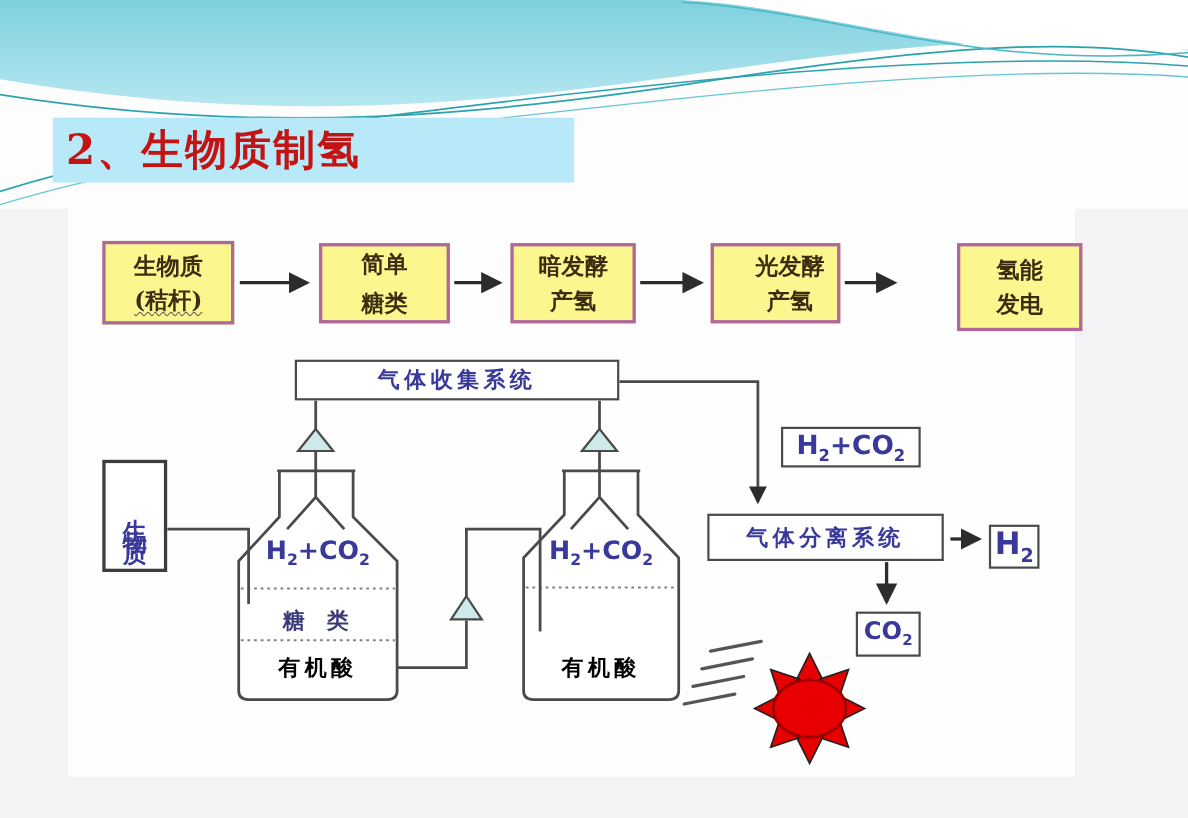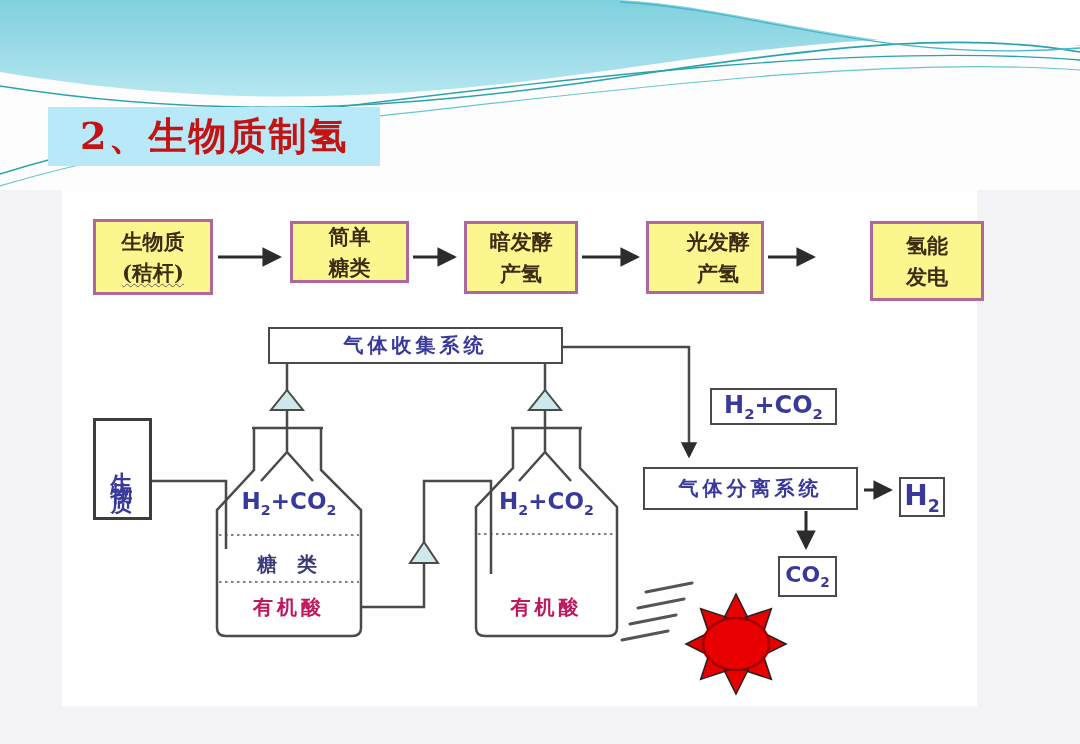--- a/index.html
+++ b/index.html
@@ -8,36 +8,36 @@
 
   
   .strip{position:absolute;background:#f3f3f6;}
   .strip.left{left:0;top:168px;width:62px;height:540px;}
   .strip.right{left:977px;top:168px;width:103px;height:540px;}
   .strip.bottom{left:0;top:706px;width:1080px;height:38px;}
   .panel{position:absolute;left:62px;top:170px;width:915px;height:536px;background:#fefefe;}
 
   .wave-header{position:absolute;left:0;top:0;}
 
-  .title-bar{position:absolute;left:48px;top:107px;width:332px;height:59px;background:#b7e9f8;
-             display:flex;align-items:center;padding-left:32px;box-sizing:border-box;}
+  .title-bar{position:absolute;left:48px;top:107px;width:474px;height:59px;background:#b7e9f8;
+             display:flex;align-items:center;padding-left:12px;box-sizing:border-box;}
   .title-bar .t{font-size:38px;font-weight:bold;color:#c31313;letter-spacing:2px;
                 font-family:"DejaVu Serif","Liberation Serif",serif;}
 
   .flow-box{position:absolute;box-sizing:border-box;border:3px solid #b0679c;background:#fbf68d;
             display:flex;flex-direction:column;align-items:center;justify-content:center;
             font-weight:bold;color:#3b2d12;font-size:21px;line-height:1.5;text-align:center;
             font-family:"DejaVu Serif","Liberation Serif",serif;}
   .wavy{text-decoration:underline wavy #666 1px;text-underline-offset:3px;}
 
   .dbox{position:absolute;box-sizing:border-box;border:2px solid #4a4a4a;background:#fff;
         display:flex;align-items:center;justify-content:center;font-weight:bold;}
   .blue{color:#39399b;}
   .navy{color:#3a3a7a;}
-  .red{color:#be185d;}
+  .red{color:#000000;}
   .cn{letter-spacing:4px;font-family:Liberation Mono, monospace;}
   .formula{font-family:"DejaVu Sans","Liberation Sans",sans-serif;}
   sub{font-size:62%;}
 
   .vlabel{position:absolute;display:flex;align-items:center;justify-content:center;
           font-weight:bold;text-align:center;background:transparent;}
 
   .vertical-box{position:absolute;box-sizing:border-box;border:3px solid #3d3d3d;background:#fff;
                 display:flex;align-items:center;justify-content:center;}
   .vertical-box .vt{writing-mode:vertical-rl;text-orientation:upright;letter-spacing:10px;
@@ -71,21 +71,21 @@
   </svg>
 
   <div class="title-bar">
     <span class="t">2、生物质制氢</span>
   </div>
 
   <div class="flow-box" style="left:93px;top:219px;width:120px;height:76px;">
     <span>生物质</span>
     <span class="wavy">(秸杆)</span>
   </div>
-  <div class="flow-box" style="left:290px;top:221px;width:119px;height:62px;">
+  <div class="flow-box" style="left:290px;top:221px;width:119px;height:73px;justify-content:space-between;">
     <span>简单</span>
     <span>糖类</span>
   </div>
   <div class="flow-box" style="left:464px;top:221px;width:114px;height:73px;">
     <span>暗发酵</span>
     <span>产氢</span>
   </div>
   <div class="flow-box" style="left:646px;top:221px;width:118px;height:73px;padding-left:26px;">
     <span>光发酵</span>
     <span>产氢</span>

